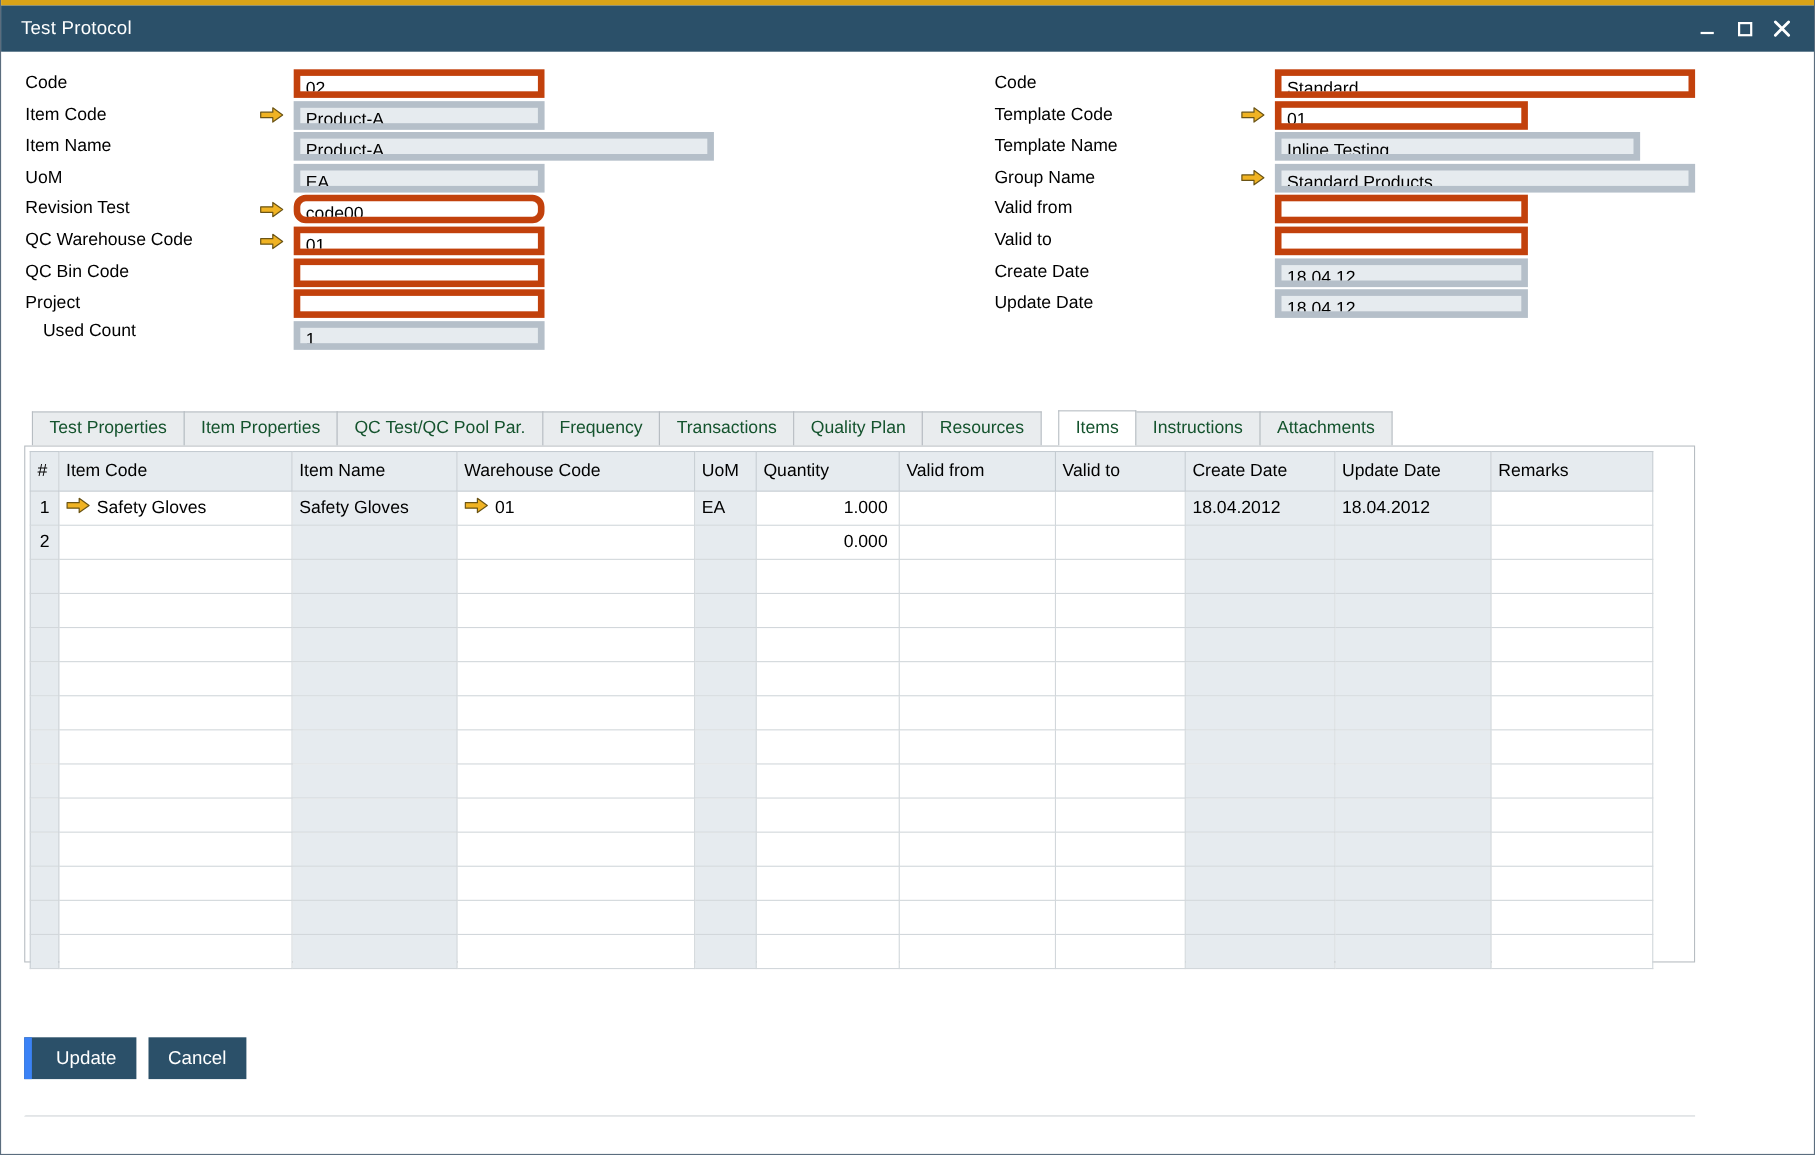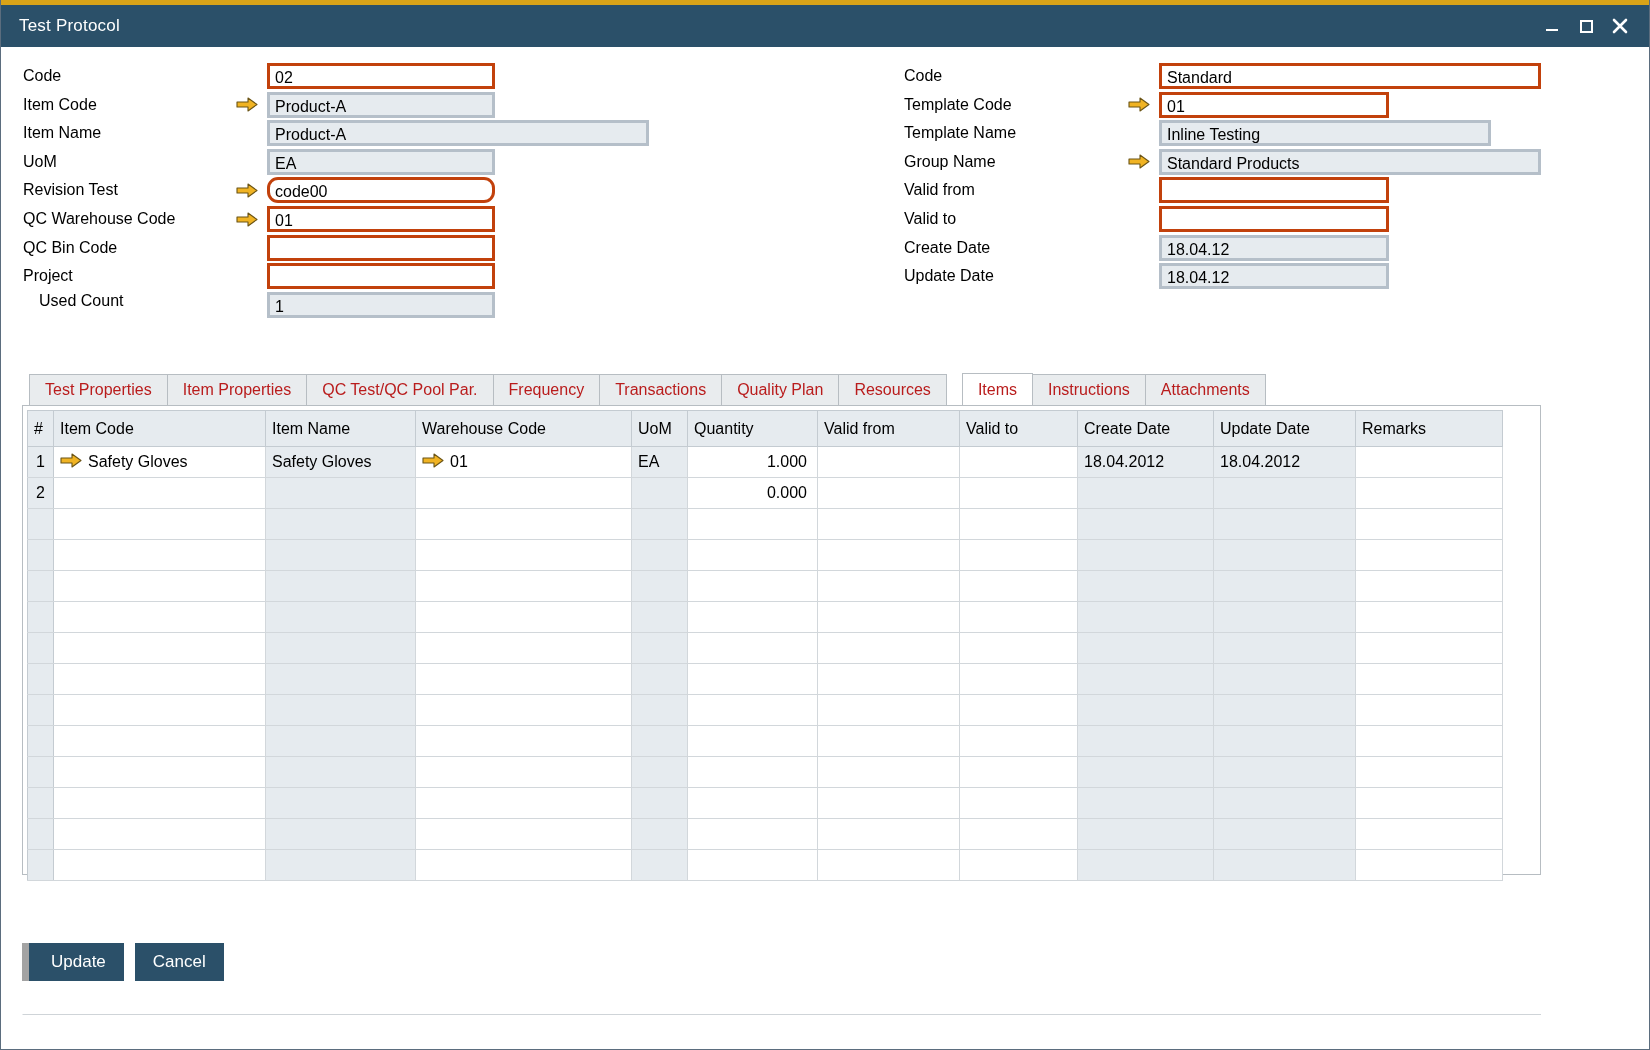--- a/index.html
+++ b/index.html
@@ -66,21 +66,21 @@
     line-height: 26px;
   }
   .arrow-link {
     position: absolute;
     width: 26px; height: 18px;
     display: flex; align-items: center; justify-content: center;
   }
   .fval {
     position: absolute;
     height: 26px;
-    border: 3px solid #c2410c;
+    border: 6px solid #c2410c;
     font-size: 16px;
     color: #000000;
     padding: 0 5px;
     line-height: 24px;
     background: #ffffff;
     white-space: nowrap;
     overflow: hidden;
   }
   .fval.ro { background: #e6ebef; border-color: #b5bfc9; }
 
@@ -92,21 +92,21 @@
   }
   .tab {
     height: 31px;
     background: #e9ecee;
     border: 1px solid #b7bdc2;
     border-bottom: none;
     margin-right: -1px;
     display: flex; align-items: center; justify-content: center;
     padding: 0 15px;
     font-size: 16px;
-    color: #b91c1c;
+    color: #14532d;
     white-space: nowrap;
   }
   .tab.active {
     background: #ffffff;
     border-color: #b7bdc2;
     position: relative;
     z-index: 4;
     height: 32px;
     margin-left: 16px;
   }
@@ -165,21 +165,21 @@
   .btn {
     height: 38px;
     background: #2b5069;
     color: #ffffff;
     font-size: 17px;
     display: flex; align-items: center; justify-content: center;
     padding: 0 18px;
     border: none;
     font-family: "Liberation Sans", sans-serif;
   }
-  .btn.primary { border-left: 7px solid #a3a3a3; padding-left: 22px; }
+  .btn.primary { border-left: 7px solid #3b82f6; padding-left: 22px; }
   .btn-gap { width: 11px; }
 
   .bottom-pane {
     position: absolute; left: 21px; top: 878px;
     width: 1519px; height: 137px;
     border-bottom: 1px solid #cfd4d8;
     border-left: 1px solid #ffffff;
   }
 </style>
 </head>

